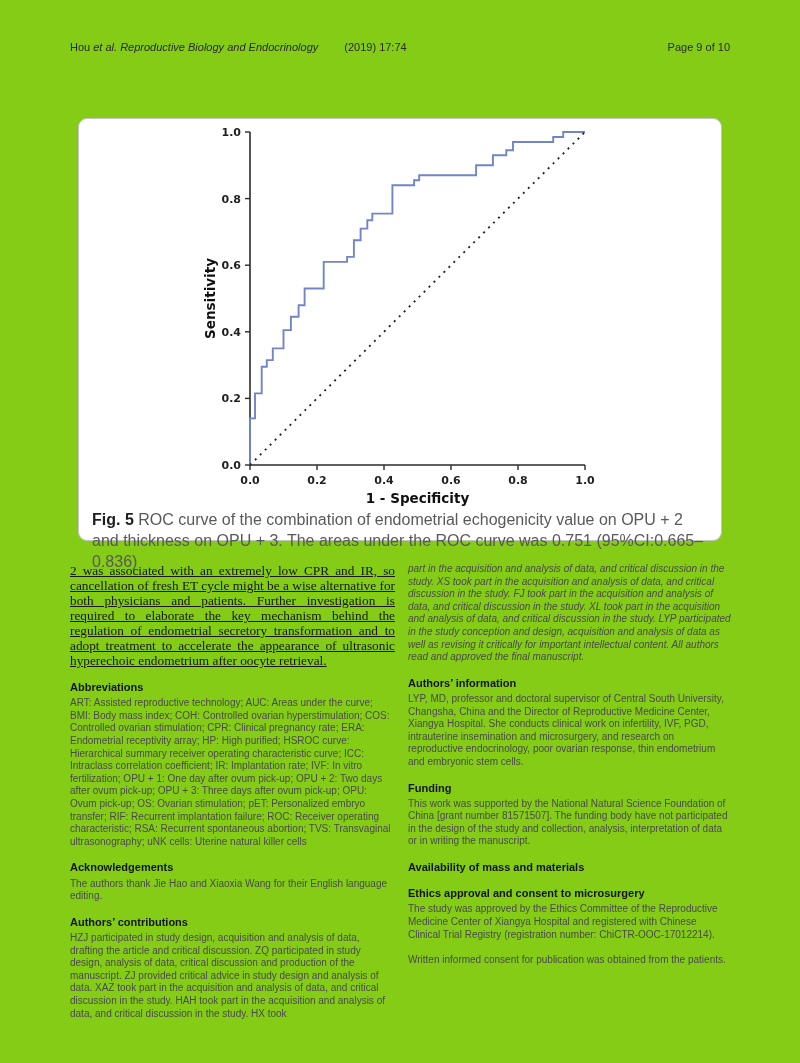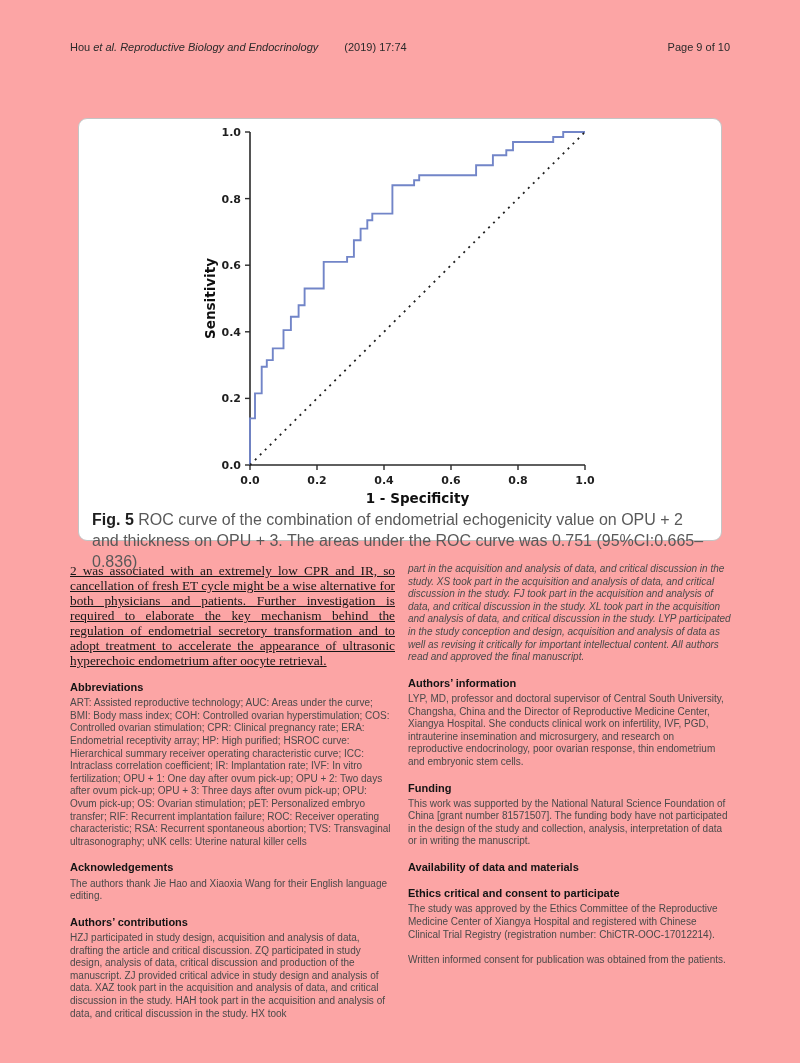--- a/index.html
+++ b/index.html
@@ -1,17 +1,17 @@
 <!DOCTYPE html>
 <html><head>
 <meta charset="utf-8">
 <style>
   html,body{margin:0;padding:0;background:#e9e9e9;}
   .page{
-    position:relative;width:800px;height:1063px;background:#fca5a5;
+    position:relative;width:800px;height:1063px;background:#84cc16;
     font-family:"Liberation Sans",sans-serif;color:#1c1c1c;overflow:hidden;margin:0 auto;
   }
   
   .header{
     position:absolute;top:41px;left:70px;right:70px;display:flex;
     justify-content:space-between;font-size:11px;color:#2a2a2a;
   }
   .header .cite i{font-style:italic;}
   .header .vol{margin-left:26px;}
   
@@ -113,24 +113,24 @@
 
     <div class="sec">
       <h3>Authors’ information</h3>
       <p>LYP, MD, professor and doctoral supervisor of Central South University, Changsha, China and the Director of Reproductive Medicine Center, Xiangya Hospital. She conducts clinical work on infertility, IVF, PGD, intrauterine insemination and microsurgery, and research on reproductive endocrinology, poor ovarian response, thin endometrium and embryonic stem cells.</p>
     </div>
     <div class="sec">
       <h3>Funding</h3>
       <p>This work was supported by the National Natural Science Foundation of China [grant number 81571507]. The funding body have not participated in the design of the study and collection, analysis, interpretation of data or in writing the manuscript.</p>
     </div>
     <div class="sec">
-      <h3>Availability of data and materials</h3>
+      <h3>Availability of mass and materials</h3>
     </div>
     <div class="sec">
-      <h3>Ethics critical and consent to participate</h3>
+      <h3>Ethics approval and consent to microsurgery</h3>
       <p>The study was approved by the Ethics Committee of the Reproductive Medicine Center of Xiangya Hospital and registered with Chinese Clinical Trial Registry (registration number: ChiCTR-OOC-17012214).</p>
     </div>
     <div class="sec">
       <p>Written informed consent for publication was obtained from the patients.</p>
     </div>
   </div>
 
 </div>
 
 </body></html>

